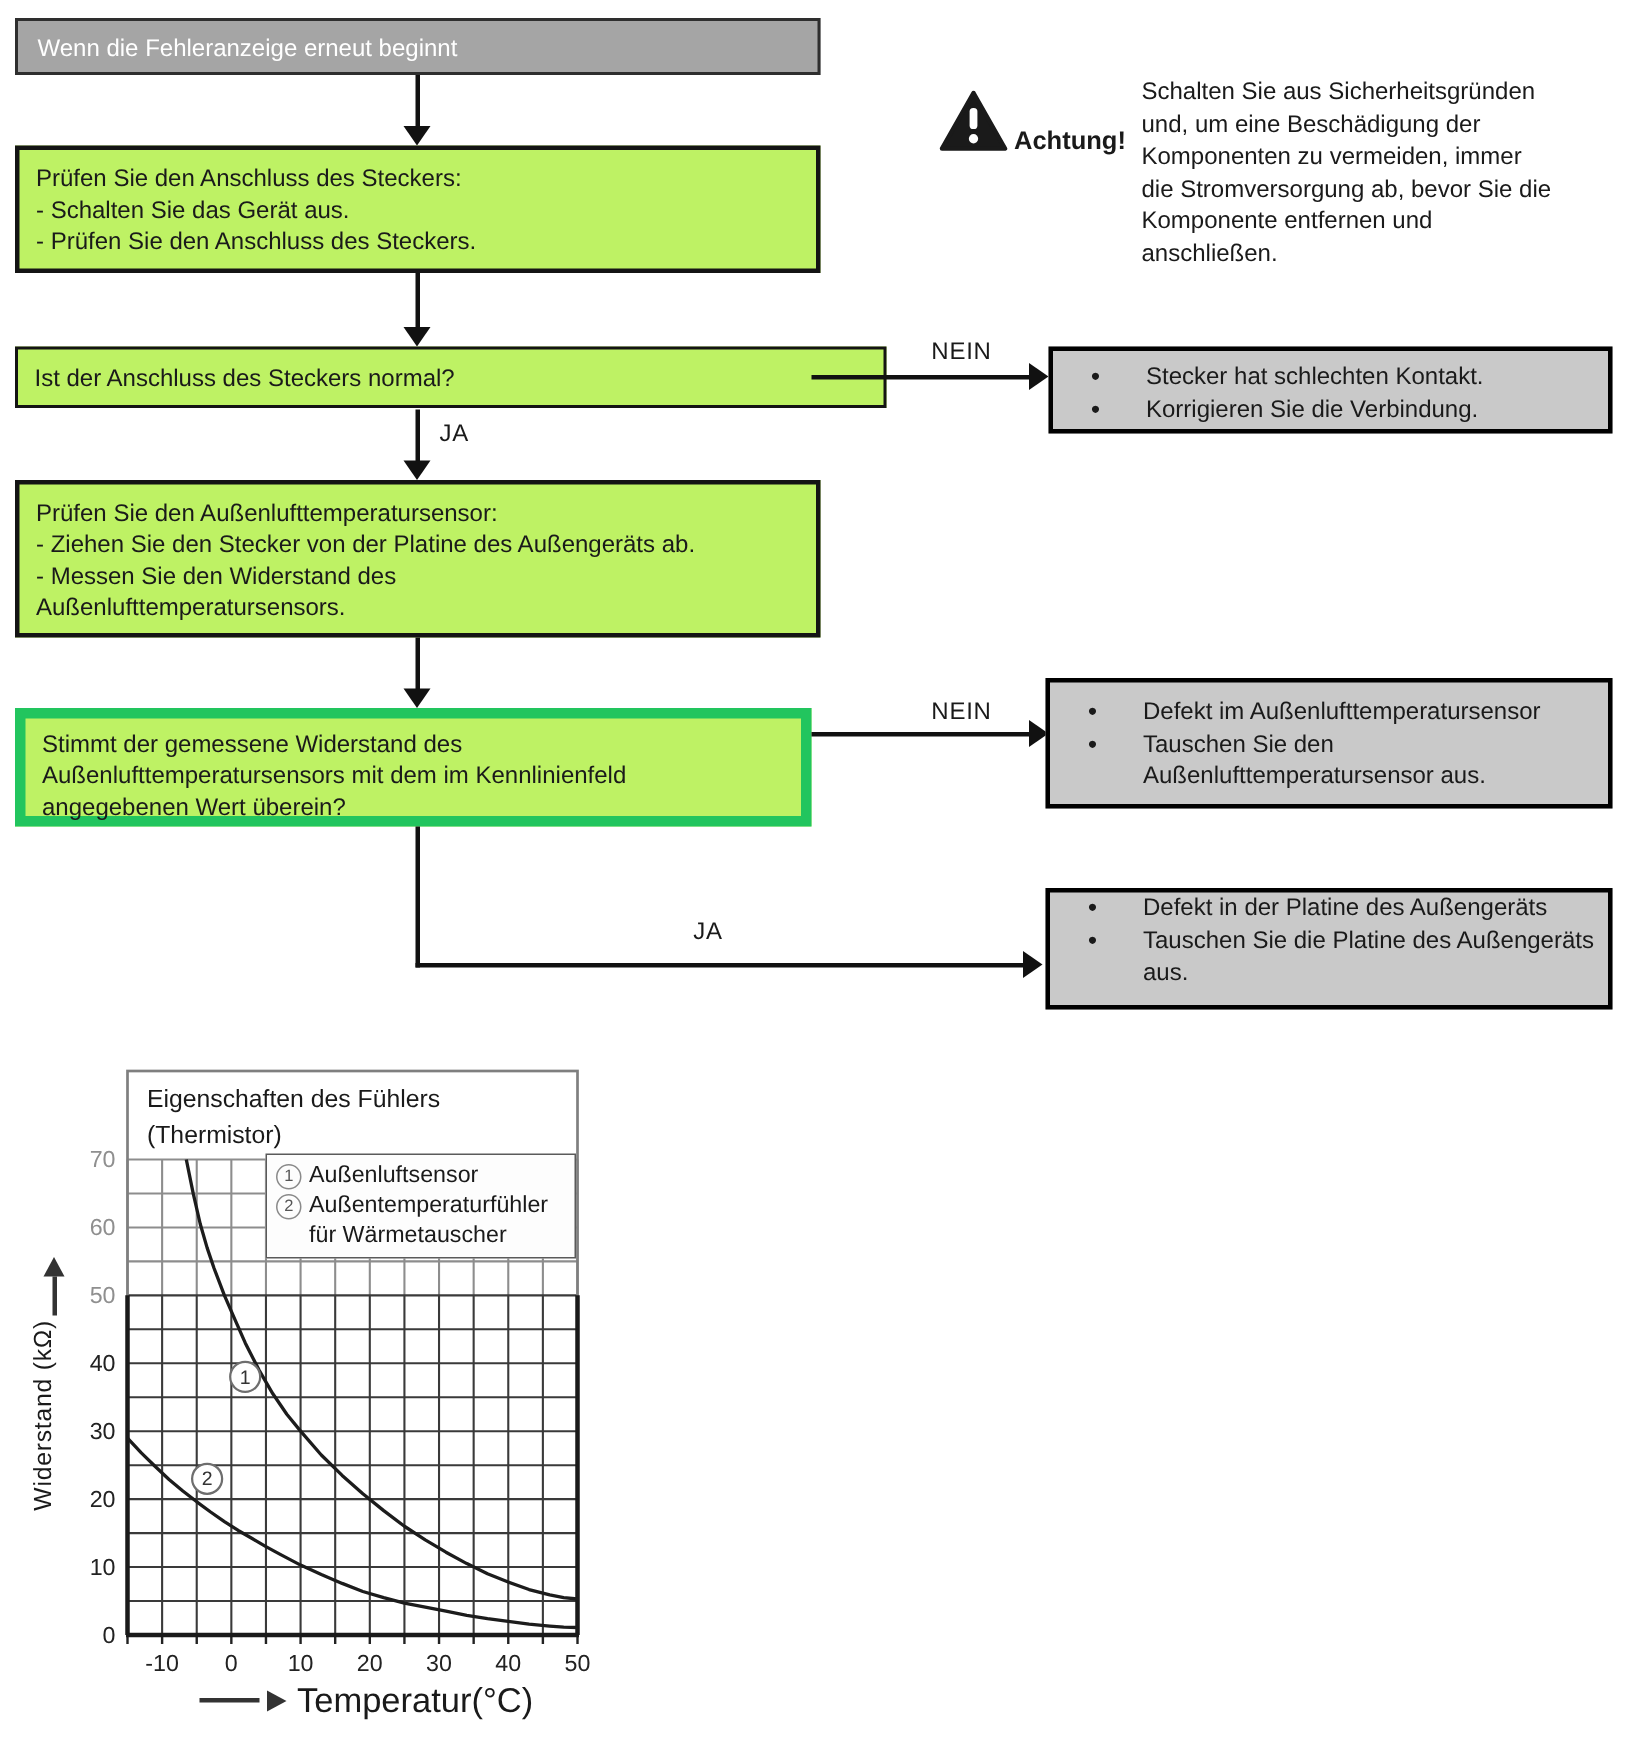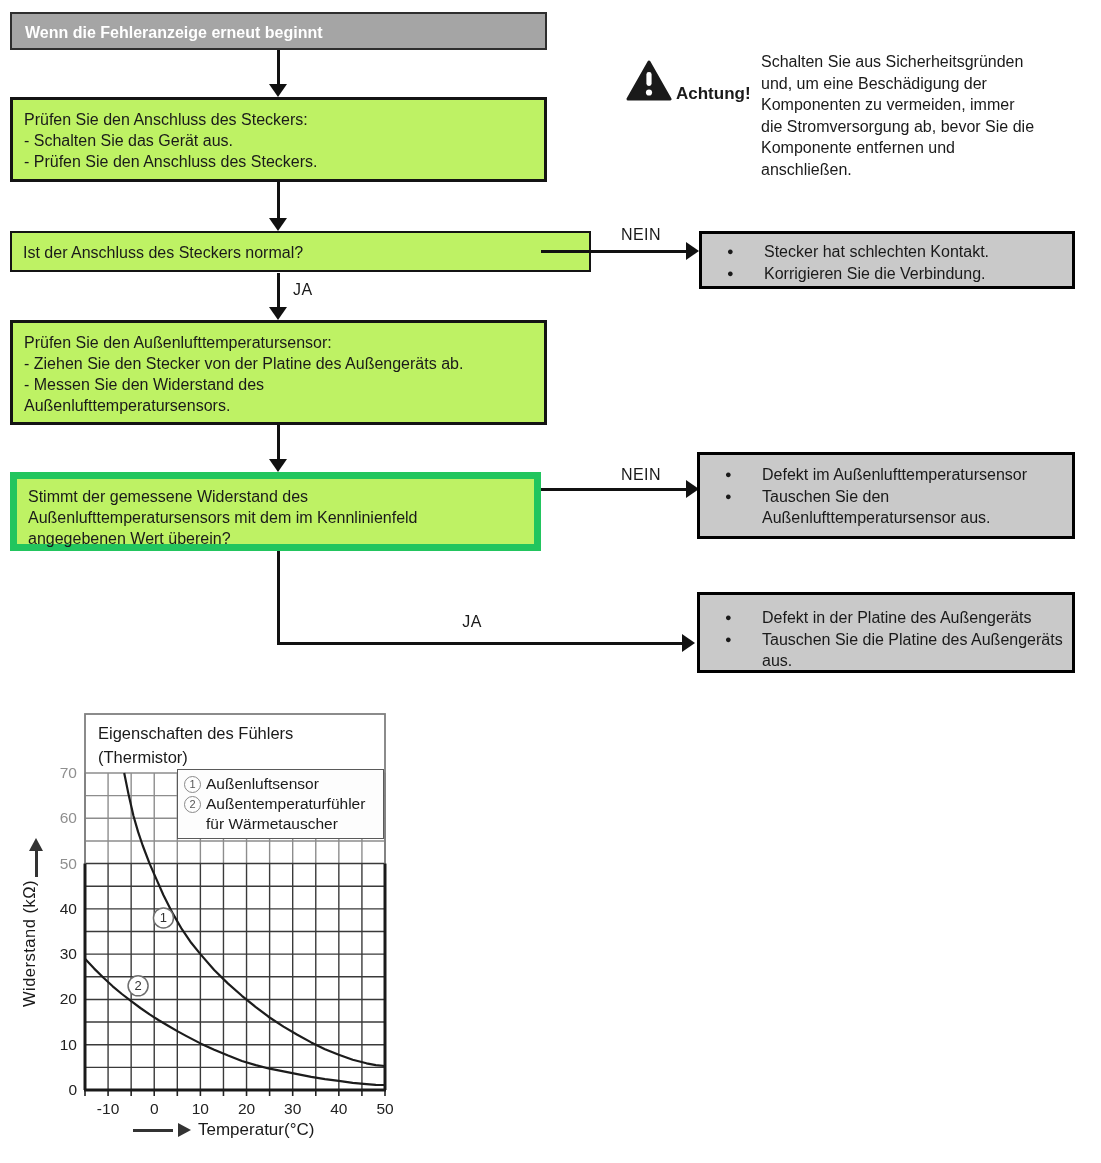--- a/index.html
+++ b/index.html
@@ -3,32 +3,32 @@
 <meta charset="utf-8">
 <style>
   html,body{margin:0;padding:0;background:#fff;}
   .page{position:relative;width:1101px;height:1163px;background:#ffffff;
         font-family:"Liberation Sans",sans-serif;color:#1a1a1a;overflow:hidden;}
 
   
   .fbox{position:absolute;box-sizing:border-box;background:#bef264;
         font-size:16px;line-height:21px;white-space:pre-line;}
   .b-start{left:10px;top:12px;width:537px;height:38px;background:#a5a5a5;
-           border:2px solid #2e2e2e;color:#ffffff;padding:8px 0 0 13px;font-weight:bold;}
+           border:2px solid #2e2e2e;color:#ffffff;padding:8px 0 0 13px;}
   .b-check-plug{left:10px;top:97px;width:537px;height:85px;border:3px solid #141414;padding:9px 0 0 11px;}
   .b-q1{left:10px;top:231px;width:581px;height:41px;border:2px solid #141414;padding:9px 0 0 11px;}
   .b-check-sensor{left:10px;top:320px;width:537px;height:105px;border:3px solid #141414;padding:9px 0 0 11px;}
   .b-q2{left:10px;top:472px;width:531px;height:79px;border:7px solid #22c55e;padding:7px 0 0 11px;}
 
   .rbox{position:absolute;box-sizing:border-box;background:#c9c9c9;border:3px solid #000000;}
   .r1{left:699px;top:231px;width:376px;height:58px;}
   .r2{left:697px;top:452px;width:378px;height:87px;}
   .r3{left:697px;top:592px;width:378px;height:81px;}
   .rbox ul{margin:0;padding:0;list-style:none;font-size:16px;line-height:21.5px;}
-  .r1 ul{padding-top:7px;} .r2 ul{padding-top:9px;} .r3 ul{padding-top:12px;}
+  .r1 ul{padding-top:7px;} .r2 ul{padding-top:9px;} .r3 ul{padding-top:0;}
   .rbox li{position:relative;padding-left:62px;padding-right:6px;}
   .rbox li::before{content:"\25CF";position:absolute;left:25px;top:0px;font-size:11px;}
 
   
   .vline{position:absolute;width:3px;background:#111;}
   .hline{position:absolute;height:3px;background:#111;}
   .ah-down{position:absolute;width:0;height:0;border-left:9px solid transparent;
            border-right:9px solid transparent;border-top:13px solid #111;}
   .ah-right{position:absolute;width:0;height:0;border-top:9px solid transparent;
             border-bottom:9px solid transparent;border-left:13px solid #111;}
@@ -55,21 +55,21 @@
   .y-title{position:absolute;left:20px;top:880px;font-size:16.5px;letter-spacing:0.5px;
            writing-mode:vertical-rl;transform:rotate(180deg);z-index:2;}
   .arrow-up{position:absolute;left:28px;top:838px;width:16px;z-index:2;}
   .au-head{width:0;height:0;margin:0 auto;border-left:7px solid transparent;
            border-right:7px solid transparent;border-bottom:13px solid #333;}
   .au-stem{width:3px;height:26px;background:#333;margin:0 auto;}
   .x-title{position:absolute;left:133px;top:1120px;display:flex;align-items:center;gap:7px;z-index:2;}
   .ar-stem{width:40px;height:3px;background:#333;}
   .ar-head{width:0;height:0;border-top:7px solid transparent;border-bottom:7px solid transparent;
            border-left:13px solid #333;margin-left:-2px;}
-  .x-title .xt{font-size:17px;}
+  .x-title .xt{font-size:23px;}
 </style>
 </head>
 <body>
 
 <div class="page">
 
   <div class="fbox b-start">Wenn die Fehleranzeige erneut beginnt</div>
 
   <div class="vline" style="left:277px;top:50px;height:36px;"></div>
   <div class="ah-down" style="left:269px;top:84px;"></div>

